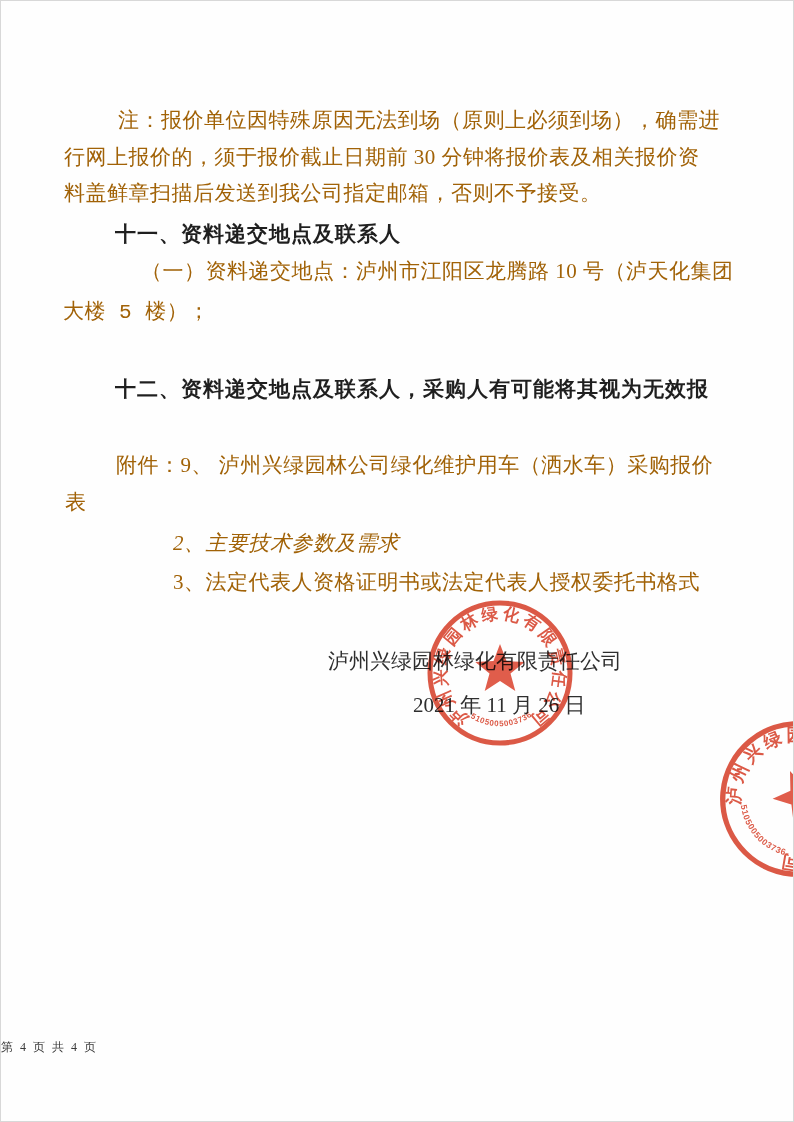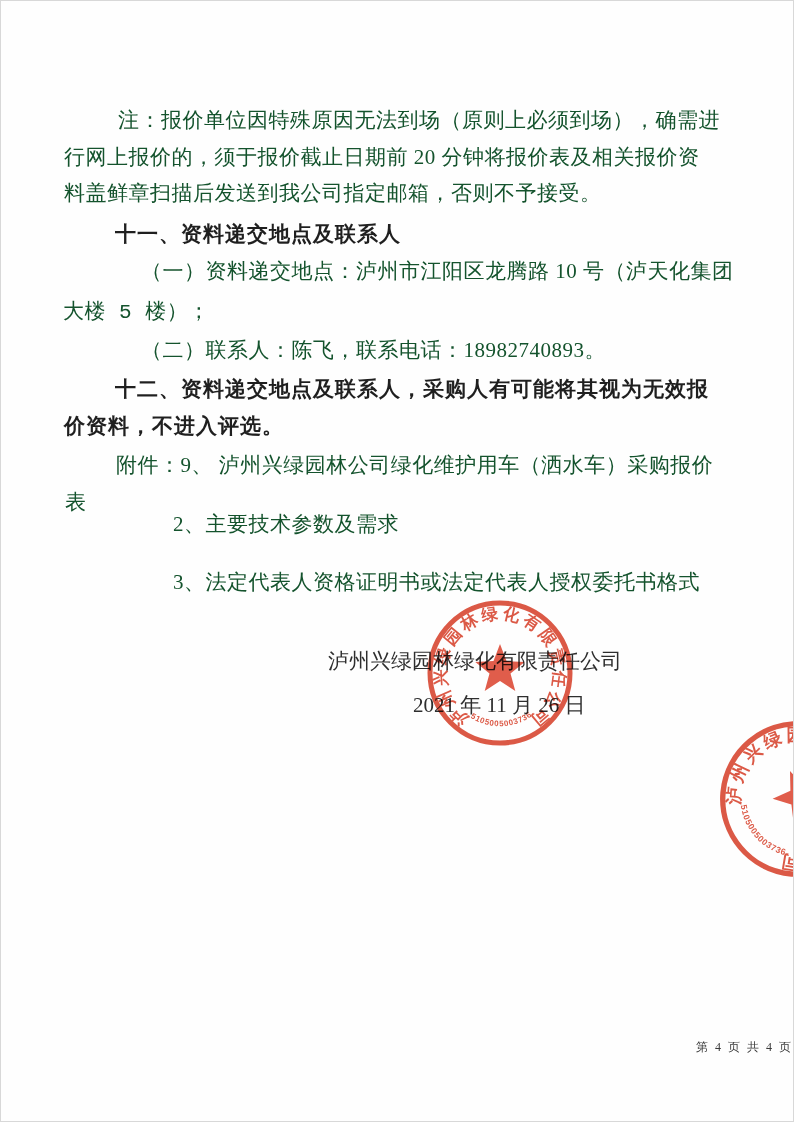--- a/index.html
+++ b/index.html
@@ -13,59 +13,57 @@
     overflow: hidden;
     font-family: "Liberation Serif", "DejaVu Serif", serif;
     color: #2b2b2b;
   }
   .ln {
     position: absolute;
     font-size: 21px;
     line-height: 23px;
     letter-spacing: 0.5px;
     white-space: nowrap;
-    color: #14532d;
+    color: #a16207;
   }
   .b { font-weight: 700; color: #1f1f1f; letter-spacing: 1px; }
   .sig { position: absolute; font-size: 21px; white-space: nowrap; color: #2e2e2e; }
   .footer {
     position: absolute;
     left: 0; right: 0;
     top: 1038px;
-    text-align: right;
+    text-align: left;
     font-size: 12px;
     letter-spacing: 2px;
     color: #3a3a3a;
   }
   .seal-svg {
     position: absolute;
     mix-blend-mode: multiply;
     opacity: 0.88;
   }
   .seal-main { left: 419px; top: 592px; }
   .seal-partial { left: 711px; top: 712px; }
   .seal-text { fill: #d8422c; font-family: "Liberation Sans", "DejaVu Sans", sans-serif; }
 </style>
 </head>
 <body>
 
 <div class="page">
 
   <p class="ln" style="left:117px; top:108px;">注：报价单位因特殊原因无法到场（原则上必须到场），确需进</p>
-  <p class="ln" style="left:63px;  top:145px;">行网上报价的，须于报价截止日期前 20 分钟将报价表及相关报价资</p>
+  <p class="ln" style="left:63px;  top:145px;">行网上报价的，须于报价截止日期前 30 分钟将报价表及相关报价资</p>
   <p class="ln" style="left:63px;  top:181px;">料盖鲜章扫描后发送到我公司指定邮箱，否则不予接受。</p>
   <p class="ln b" style="left:114px; top:222px;">十一、资料递交地点及联系人</p>
   <p class="ln" style="left:140px; top:259px;text-align:right;">（一）资料递交地点：泸州市江阳区龙腾路 10 号（泸天化集团</p>
   <p class="ln" style="left:62px;  top:300px;font-family:Liberation Mono, monospace;">大楼 5 楼）；</p>
-  <p class="ln" style="left:140px; top:338px;">（二）联系人：陈飞，联系电话：18982740893。</p>
   <p class="ln b" style="left:114px; top:377px;">十二、资料递交地点及联系人，采购人有可能将其视为无效报</p>
-  <p class="ln b" style="left:63px;  top:414px;">价资料，不进入评选。</p>
   <p class="ln" style="left:115px; top:453px;">附件：9、 泸州兴绿园林公司绿化维护用车（洒水车）采购报价</p>
   <p class="ln" style="left:64px;  top:490px;">表</p>
-  <p class="ln" style="left:172px; top:512px;">2、主要技术参数及需求</p>
+  <p class="ln" style="left:172px; top:531px;font-style:italic;">2、主要技术参数及需求</p>
   <p class="ln" style="left:172px; top:570px;">3、法定代表人资格证明书或法定代表人授权委托书格式</p>
 
   <p class="sig" style="left:327px; top:646px;">泸州兴绿园林绿化有限责任公司</p>
   <p class="sig" style="left:412px; top:690px;text-align:right;">2021 年 11 月 26 日</p>
 
   <svg class="seal-svg seal-main" width="160" height="160" viewBox="0 0 160 160" xmlns="http://www.w3.org/2000/svg">
     <defs>
       <path id="arcTop" d="M 51.4 125.8 A 54 54 0 1 1 108.6 125.8" fill="none"></path>
       <path id="arcBottom" d="M 48.7 123.5 A 55 55 0 0 0 111.3 123.5" fill="none"></path>
     </defs>

